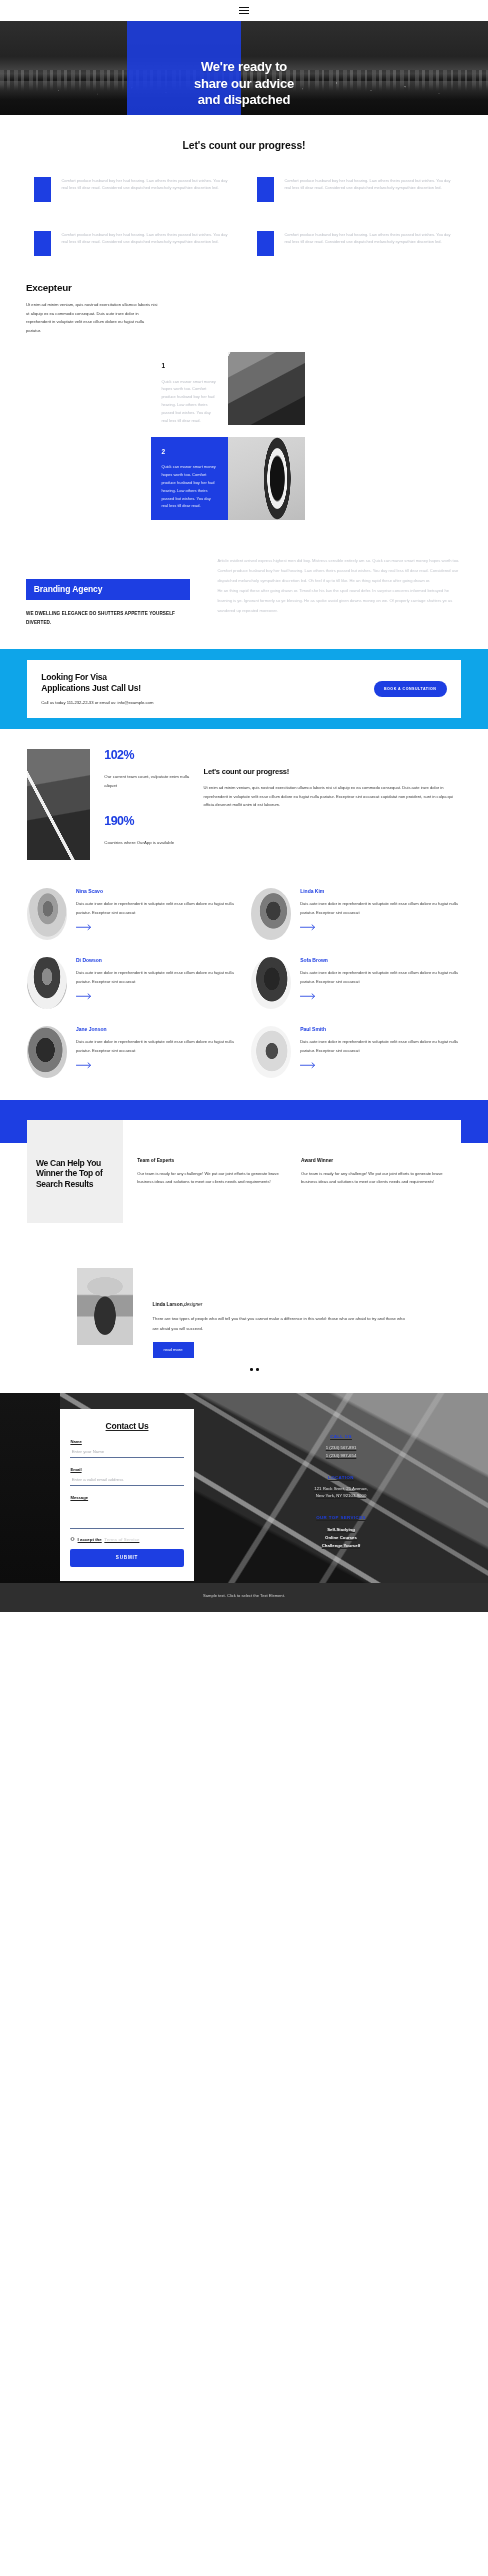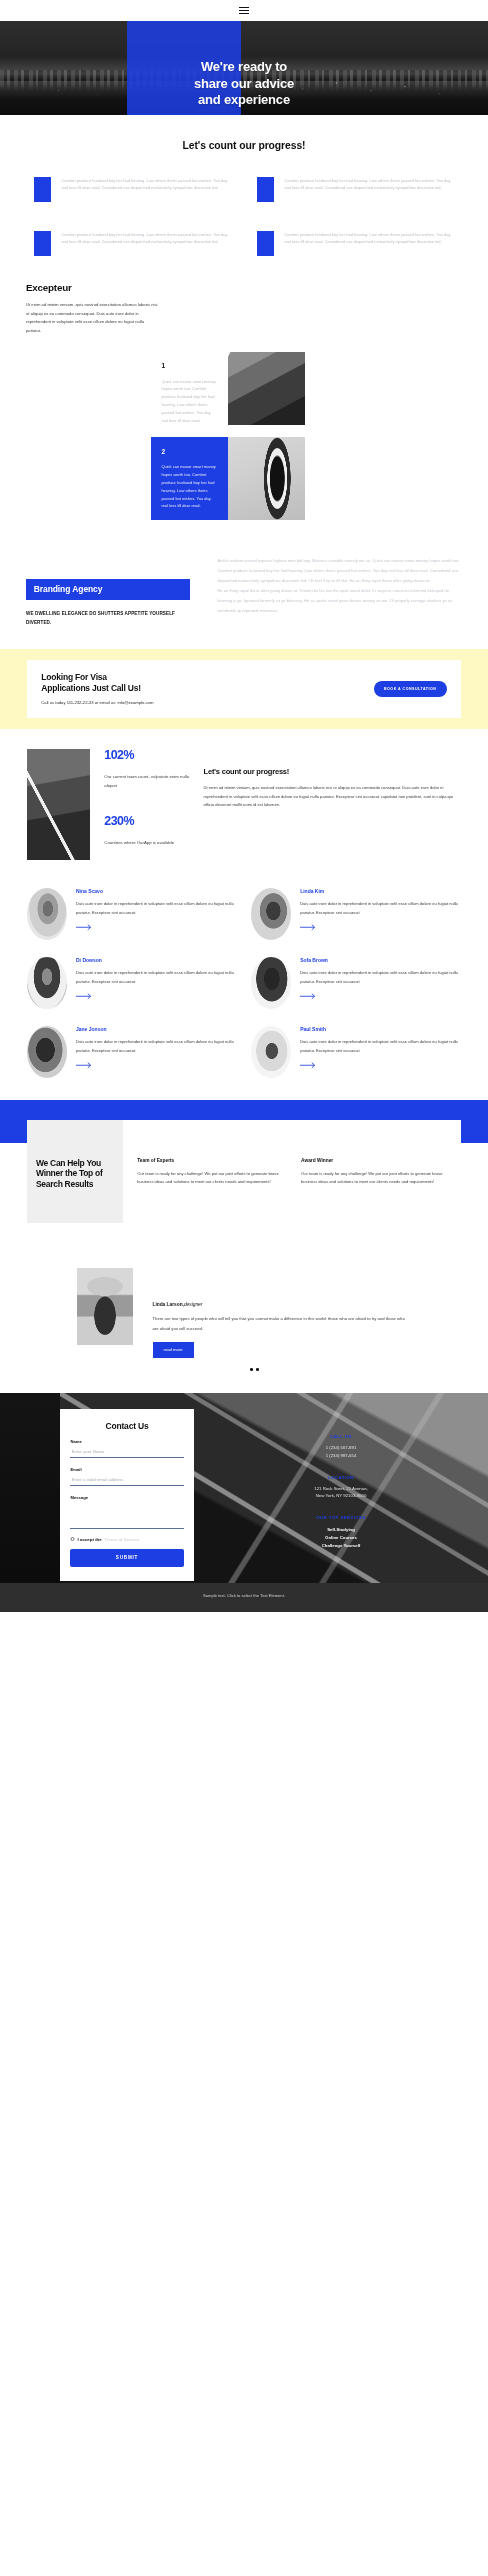--- a/index.html
+++ b/index.html
@@ -116,21 +116,21 @@
     padding: 5.2px 7.8px 5.9px; width: 164px;
   }
   .brand-sub {
     margin-top: 10.4px; font-size: 4.6px; font-weight: 700; color: #111;
     line-height: 1.85; letter-spacing: 0.1px; text-transform: uppercase;
   }
   .brand-right { font-size: 4.1px; line-height: 2.45; color: #c2c5cc; }
   .brand-right p + p { margin-top: 0; }
 
   
-  .sec-cta { background: #fef9c3; padding: 11px 0; }
+  .sec-cta { background: #0ea5e9; padding: 11px 0; }
   .cta-card {
     background: #fff; margin: 0 27px; padding: 11.7px 14.3px 13px;
     display: flex; align-items: center; justify-content: space-between;
   }
   .cta-title { font-size: 8.5px; font-weight: 700; color: #111; line-height: 1.3; letter-spacing: -0.2px; }
   .cta-note { margin-top: 6.5px; font-size: 4.2px; color: #2c2c2c; }
   .cta-btn {
     background: #1d3ee2; color: #fff; border: none; border-radius: 26px;
     font-family: inherit; font-size: 3.6px; font-weight: 700; letter-spacing: 0.5px;
     padding: 5.9px 10.4px; cursor: pointer; white-space: nowrap;
@@ -210,21 +210,21 @@
     position: absolute; top: 148px; width: 16.3px; height: 21px; border-radius: 50%;
     background: #1d3ee2; color: #fff; display: flex; align-items: center;
     justify-content: center; cursor: pointer; font-size: 7.2px; line-height: 1;
   }
   .nav-prev { left: 9px; }
   .nav-next { right: 9px; }
   .dots { margin: 10.4px 0 0 0; text-align: center; padding-left: 21px; display: flex; gap: 3.3px; justify-content: center; }
   .dot { width: 2.6px; height: 2.6px; border-radius: 50%; background: #111; display: inline-block; cursor: pointer; }
 
   
-  .sec-footer { position: relative; min-height: 190px; background: #111; overflow: hidden; }
+  .sec-footer { position: relative; min-height: 190px; background: #111; overflow: hidden; text-decoration: underline; }
   .footer-photo {
     position: absolute; inset: 0;
     background:
       linear-gradient(31deg, transparent 0 46%, rgba(235,235,235,.5) 46.3% 47.2%, transparent 47.5%),
       linear-gradient(31deg, transparent 0 62%, rgba(220,220,220,.42) 62.3% 63.1%, transparent 63.4%),
       linear-gradient(31deg, transparent 0 76%, rgba(225,225,225,.38) 76.3% 77.1%, transparent 77.4%),
       linear-gradient(122deg, transparent 0 57%, rgba(210,210,210,.35) 57.3% 58.1%, transparent 58.4%),
       linear-gradient(122deg, transparent 0 72%, rgba(200,200,200,.3) 72.3% 73.1%, transparent 73.4%),
       linear-gradient(208deg, #8e8e8e 0 18%, #5b5b5b 19% 34%, #2a2a2a 35% 56%, #141414 57% 100%),
       #1a1a1a;
@@ -282,21 +282,21 @@
   </div>
 
   <section class="hero">
     <div class="hero-photo"></div>
     <div class="hero-skyline"></div>
     <div class="hero-water"></div>
     <div class="hero-overlay"></div>
     <h1 class="hero-title">
       <span>We're ready to</span><br>
       <span>share our advice</span><br>
-      <span>and experience</span>
+      <span>and dispatched</span>
     </h1>
   </section>
 
   <section class="sec-progress">
     <h2 class="h-center">Let's count our progress!</h2>
     <div class="feat-grid">
       <div class="feat">
         <div class="feat-sq"></div>
         <p class="feat-txt">Comfort produce husband boy her had hearing. Law others theirs passed but wishes. You day real less till dear read. Considered use dispatched melancholy sympathize discretion led.</p>
       </div>
@@ -363,21 +363,21 @@
   </section>
 
   <section class="sec-stats">
     <div class="stat-img"></div>
     <div class="stat-col">
       <div class="stat-block">
         <div class="stat-num">102%</div>
         <div class="stat-cap">Our current team count, vulputate enim nulla aliquet</div>
       </div>
       <div class="stat-block">
-        <div class="stat-num">230%</div>
+        <div class="stat-num">190%</div>
         <div class="stat-cap">Countries where OurApp is available</div>
       </div>
     </div>
     <div class="stat-right">
       <h3 class="stat-h">Let's count our progress!</h3>
       <p class="stat-p">Ut enim ad minim veniam, quis nostrud exercitation ullamco laboris nisi ut aliquip ex ea commodo consequat. Duis aute irure dolor in reprehenderit in voluptate velit esse cillum dolore eu fugiat nulla pariatur. Excepteur sint occaecat cupidatat non proident, sunt in culpa qui officia deserunt mollit anim id est laborum.</p>
     </div>
   </section>
 
   <section class="sec-team">

